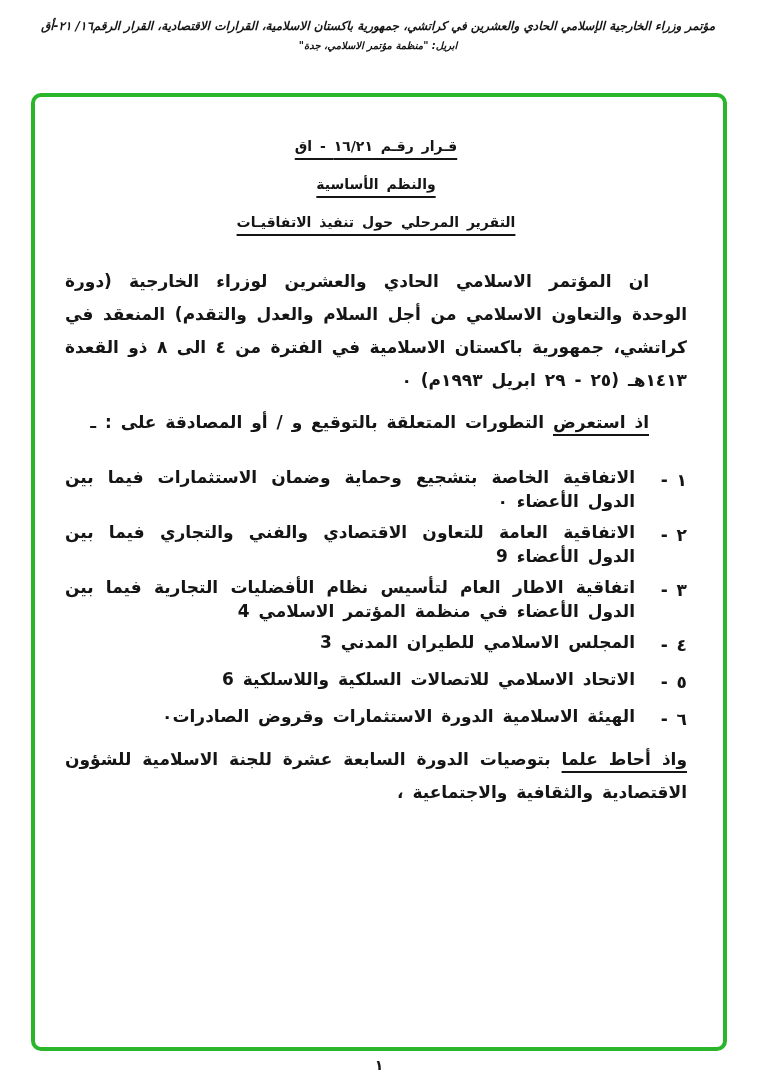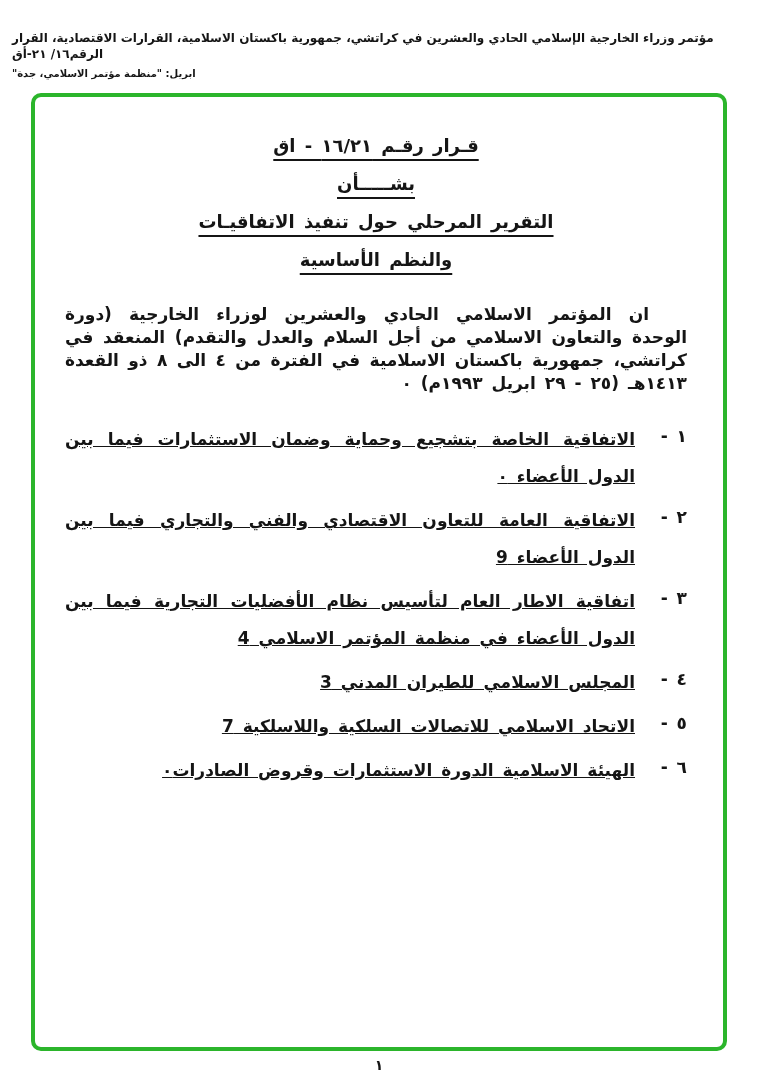--- a/index.html
+++ b/index.html
@@ -10,24 +10,25 @@
     color: #151515;
   }
   .page {
     position: relative;
     width: 758px; height: 1078px;
     background: #ffffff;
     overflow: hidden;
   }
   .top-meta {
     position: absolute;
-    top: 30px; right: 14px; left: 12px;
-    text-align: left;
+    top: 18px; right: 14px; left: 12px;
+    text-align: center;
     font-weight: bold;
     direction: rtl;
+    font-style: italic;
   }
   .meta-line1 { font-size: 12px; line-height: 16px; letter-spacing: 0.2px; }
   .meta-line2 { margin-top: 5px; font-size: 10px; line-height: 13px; }
   .frame {
     position: absolute;
     top: 93px; left: 31px;
     width: 696px; height: 958px;
     border: 4px solid #2bb52b;
     border-radius: 10px;
     background: #ffffff;
@@ -35,32 +36,32 @@
   .doc {
     direction: rtl;
     padding: 30px 36px 0 30px;
     font-size: 17px;
     font-weight: bold;
     letter-spacing: 1px;
     word-spacing: 3px;
   }
   .title-block {
     text-align: center;
-    font-size: 18px;
+    font-size: 14px;
     line-height: 38px;
     margin-bottom: 24px;
   }
   .title-line {
     text-decoration: underline;
     text-decoration-thickness: 1.5px;
     text-underline-offset: 7px;
   }
   .para {
     text-align: justify;
-    line-height: 23px;
+    line-height: 33px;
     margin-top: 9px;
   }
   .indent { text-indent: 38px; }
   .u {
     text-decoration: underline;
     text-decoration-thickness: 1.5px;
     text-underline-offset: 6px;
   }
   .list { margin-top: 26px; }
   .item {
@@ -68,22 +69,21 @@
     margin-bottom: 7px;
   }
   .marker {
     flex: 0 0 52px;
     width: 52px;
     line-height: 30px;
   }
   .item-text {
     flex: 1;
     text-align: justify;
-    line-height: 37px;
-    text-decoration: underline;
+    line-height: 24px;
   }
   .page-number {
     position: absolute;
     bottom: 5px; left: 0; right: 0;
     text-align: center;
     font-size: 14px;
     font-weight: bold;
   }
 </style>
 </head>
@@ -97,55 +97,56 @@
       <span>ابريل:</span>
       <span>"منظمة مؤتمر الاسلامي، جدة"</span>
     </div>
   </header>
 
   <div class="frame" style="border-color: rgb(43, 181, 43);">
     <article class="doc">
 
       <div class="title-block">
         <div class="title-line">قـرار رقـم ١٦/٢١ - اق</div>
-        <div class="title-line">بشـــــأن</div>
+        <div class="title-line">والنظم الأساسية</div>
         <div class="title-line">التقرير المرحلي حول تنفيذ الاتفاقيـات</div>
-        <div class="title-line">والنظم الأساسية</div>
       </div>
 
       <p class="para indent">ان المؤتمر الاسلامي الحادي والعشرين لوزراء الخارجية (دورة الوحدة والتعاون الاسلامي من أجل السلام والعدل والتقدم) المنعقد في كراتشي، جمهورية باكستان الاسلامية في الفترة من ٤ الى ٨ ذو القعدة ١٤١٣هـ (٢٥ - ٢٩ ابريل ١٩٩٣م) ٠</p>
 
+      <p class="para indent"><span class="u">اذ استعرض</span><span> التطورات المتعلقة بالتوقيع و / أو المصادقة على : ـ</span></p>
 
       <div class="list">
         <div class="item">
           <span class="marker">١ -</span>
           <span class="item-text">الاتفاقية الخاصة بتشجيع وحماية وضمان الاستثمارات فيما بين الدول الأعضاء ٠</span>
         </div>
         <div class="item">
           <span class="marker">٢ -</span>
           <span class="item-text">الاتفاقية العامة للتعاون الاقتصادي والفني والتجاري فيما بين الدول الأعضاء 9</span>
         </div>
         <div class="item">
           <span class="marker">٣ -</span>
           <span class="item-text">اتفاقية الاطار العام لتأسيس نظام الأفضليات التجارية فيما بين الدول الأعضاء في منظمة المؤتمر الاسلامي 4</span>
         </div>
         <div class="item">
           <span class="marker">٤ -</span>
           <span class="item-text">المجلس الاسلامي للطيران المدني 3</span>
         </div>
         <div class="item">
           <span class="marker">٥ -</span>
-          <span class="item-text">الاتحاد الاسلامي للاتصالات السلكية واللاسلكية 7</span>
+          <span class="item-text">الاتحاد الاسلامي للاتصالات السلكية واللاسلكية 6</span>
         </div>
         <div class="item">
           <span class="marker">٦ -</span>
           <span class="item-text">الهيئة الاسلامية الدورة الاستثمارات وقروض الصادرات٠</span>
         </div>
       </div>
 
+      <p class="para"><span class="u">واذ أحاط علما</span><span> بتوصيات الدورة السابعة عشرة للجنة الاسلامية للشؤون الاقتصادية والثقافية والاجتماعية ،</span></p>
 
 
     </article>
   </div>
 
   <div class="page-number">١</div>
 
 </div>
 
 </body></html>

